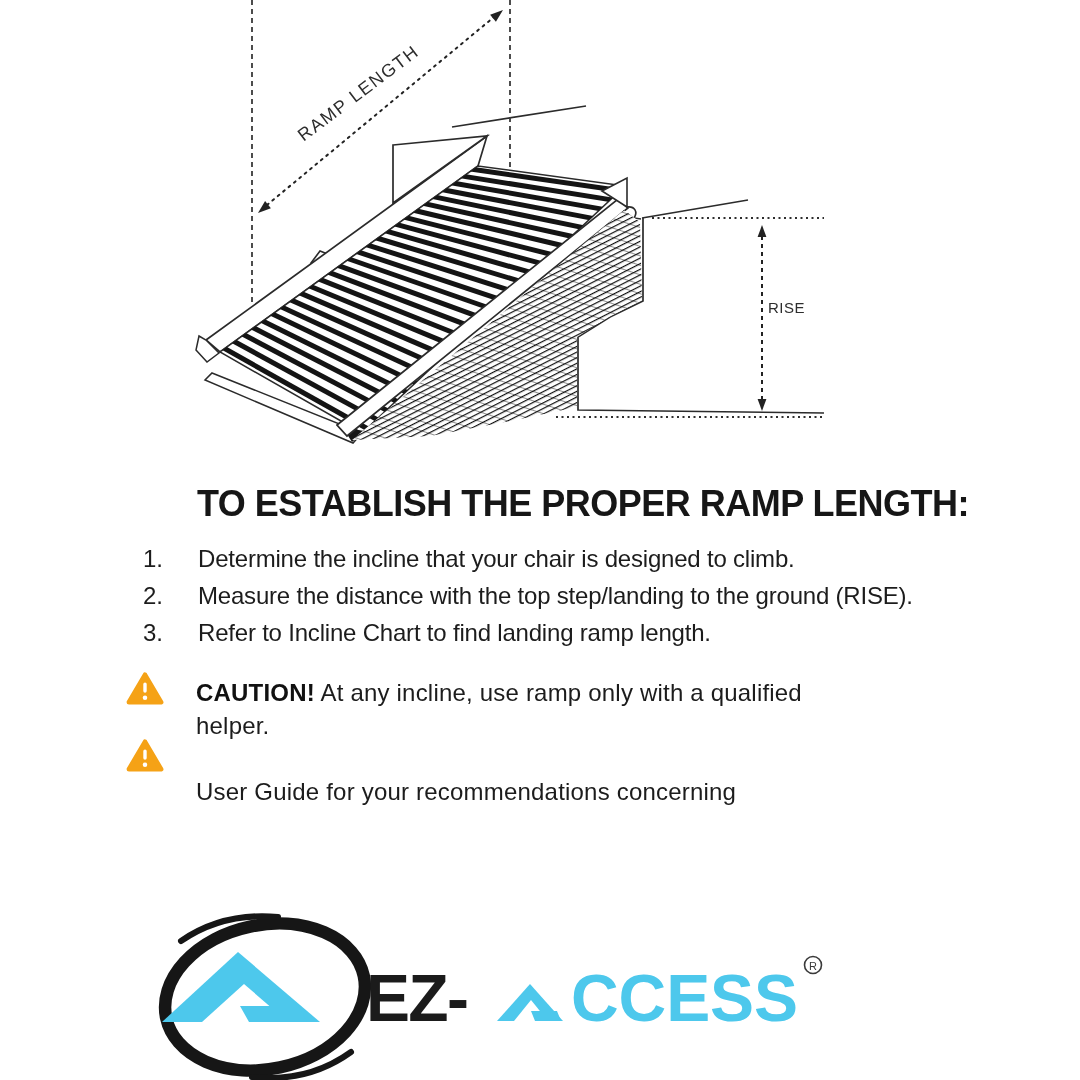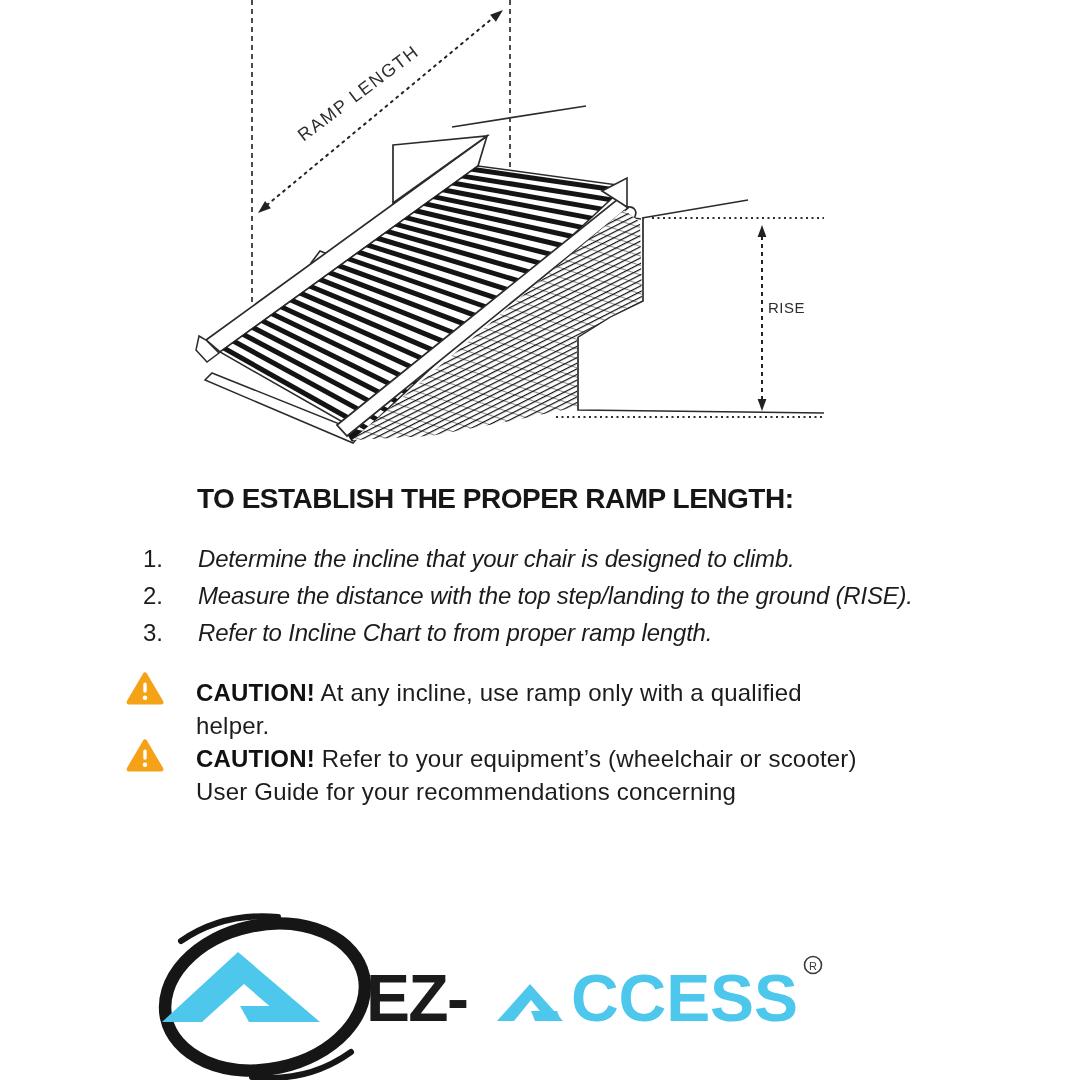--- a/index.html
+++ b/index.html
@@ -1,22 +1,22 @@
 <!DOCTYPE html>
 <html><head>
 <meta charset="utf-8">
 <style>
   html,body{margin:0;padding:0;background:#ffffff;}
   .page{position:relative;width:1080px;height:1080px;background:#ffffff;overflow:hidden;
         font-family:"Liberation Sans", sans-serif;color:#1e1e1e;}
   .abs{position:absolute;}
-  .heading{left:197px;top:483px;font-size:28px;font-weight:bold;letter-spacing:-0.5px;color:#161616;white-space:nowrap;}
+  .heading{left:197px;top:483px;font-size:36px;font-weight:bold;letter-spacing:-0.5px;color:#161616;white-space:nowrap;}
   .step-row{font-size:24px;letter-spacing:-0.2px;color:#1c1c1c;white-space:nowrap;}
   .step-num{position:absolute;left:143px;width:44px;}
-  .step-text{position:absolute;left:198px;font-style:italic;}
+  .step-text{position:absolute;left:198px;}
   .caution-line{left:196px;font-size:24px;letter-spacing:0.2px;color:#1c1c1c;white-space:nowrap;text-align:right;}
   .caution-line b{letter-spacing:0.2px;color:#111;}
   svg text{font-family:"Liberation Sans", sans-serif;}
 </style>
 </head>
 <body>
 
 <div class="page">
 
   <svg class="abs" style="left:0;top:0" width="1080" height="460" viewBox="0 0 1080 460">
@@ -112,44 +112,40 @@
   <div class="abs step-row" style="top:545px">
     <span class="step-num">1.</span>
     <span class="step-text">Determine the incline that your chair is designed to climb.</span>
   </div>
   <div class="abs step-row" style="top:582px">
     <span class="step-num">2.</span>
     <span class="step-text">Measure the distance with the top step/landing to the ground (RISE).</span>
   </div>
   <div class="abs step-row" style="top:619px">
     <span class="step-num">3.</span>
-    <span class="step-text">Refer to Incline Chart to from proper ramp length.</span>
+    <span class="step-text">Refer to Incline Chart to find landing ramp length.</span>
   </div>
 
   <svg class="abs" style="left:126px;top:672px" width="38" height="34" viewBox="0 0 40 36">
     <path d="M20,3 L37,32 L3,32 Z" fill="#F5A216" stroke="#F5A216" stroke-width="5" stroke-linejoin="round"></path>
     <rect x="18.2" y="11" width="3.6" height="11" rx="1.8" fill="#fff"></rect>
     <circle cx="20" cy="27.3" r="2.4" fill="#fff"></circle>
   </svg>
   <svg class="abs" style="left:126px;top:739px" width="38" height="34" viewBox="0 0 40 36">
     <path d="M20,3 L37,32 L3,32 Z" fill="#F5A216" stroke="#F5A216" stroke-width="5" stroke-linejoin="round"></path>
     <rect x="18.2" y="11" width="3.6" height="11" rx="1.8" fill="#fff"></rect>
     <circle cx="20" cy="27.3" r="2.4" fill="#fff"></circle>
   </svg>
 
   <div class="abs caution-line" style="top:679px">
     <b>CAUTION!</b>
     <span>At any incline, use ramp only with a qualified</span>
   </div>
   <div class="abs caution-line" style="top:712px">helper.</div>
 
-  <div class="abs caution-line" style="top:745px">
-    <b>CAUTION!</b>
-    <span>Refer to your equipment’s (wheelchair or scooter)</span>
-  </div>
   <div class="abs caution-line" style="top:778px">User Guide for your recommendations concerning</div>
 
   <svg class="abs" style="left:0;top:900px" width="1080" height="180" viewBox="0 0 1080 180">
 
     <g>
       <ellipse cx="265" cy="97" rx="101" ry="72" transform="rotate(-12 265 97)" fill="none" stroke="#161616" stroke-width="12.5"></ellipse>
       <path d="M351,152 Q308,183 252,177" fill="none" stroke="#161616" stroke-width="6" stroke-linecap="round"></path>
       <path d="M181,41 Q223,12 278,17" fill="none" stroke="#161616" stroke-width="6" stroke-linecap="round"></path>
     </g>
 

